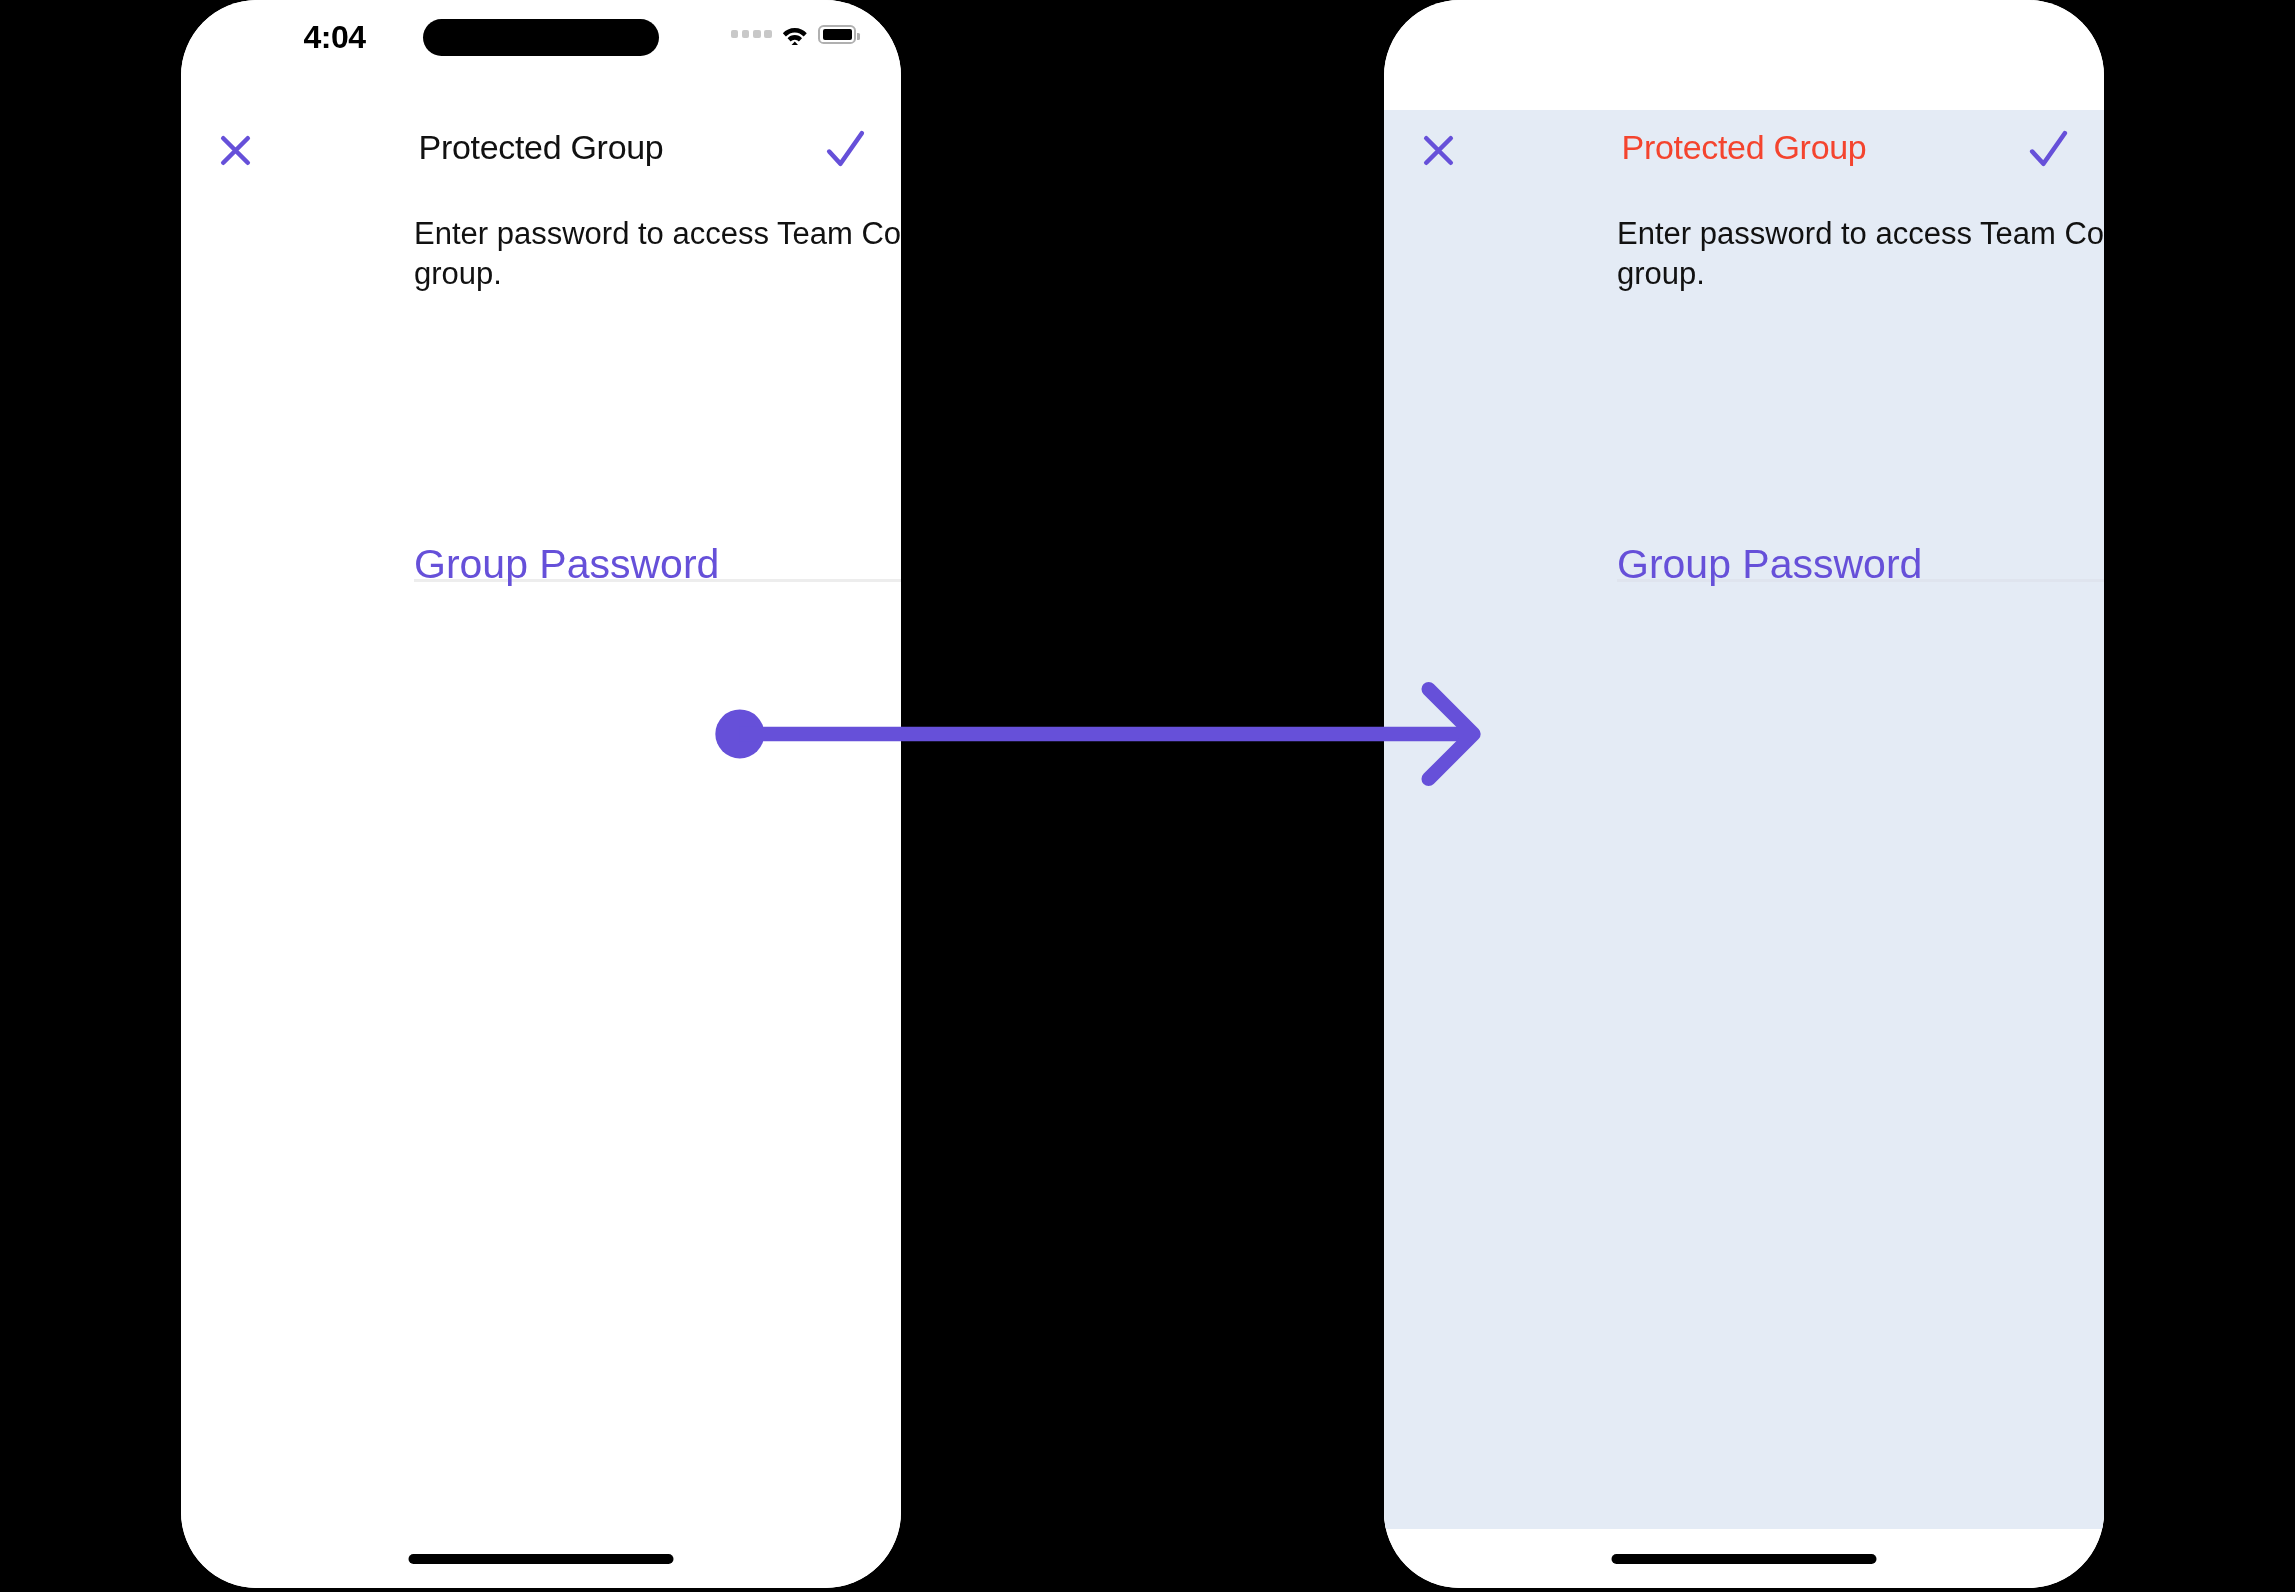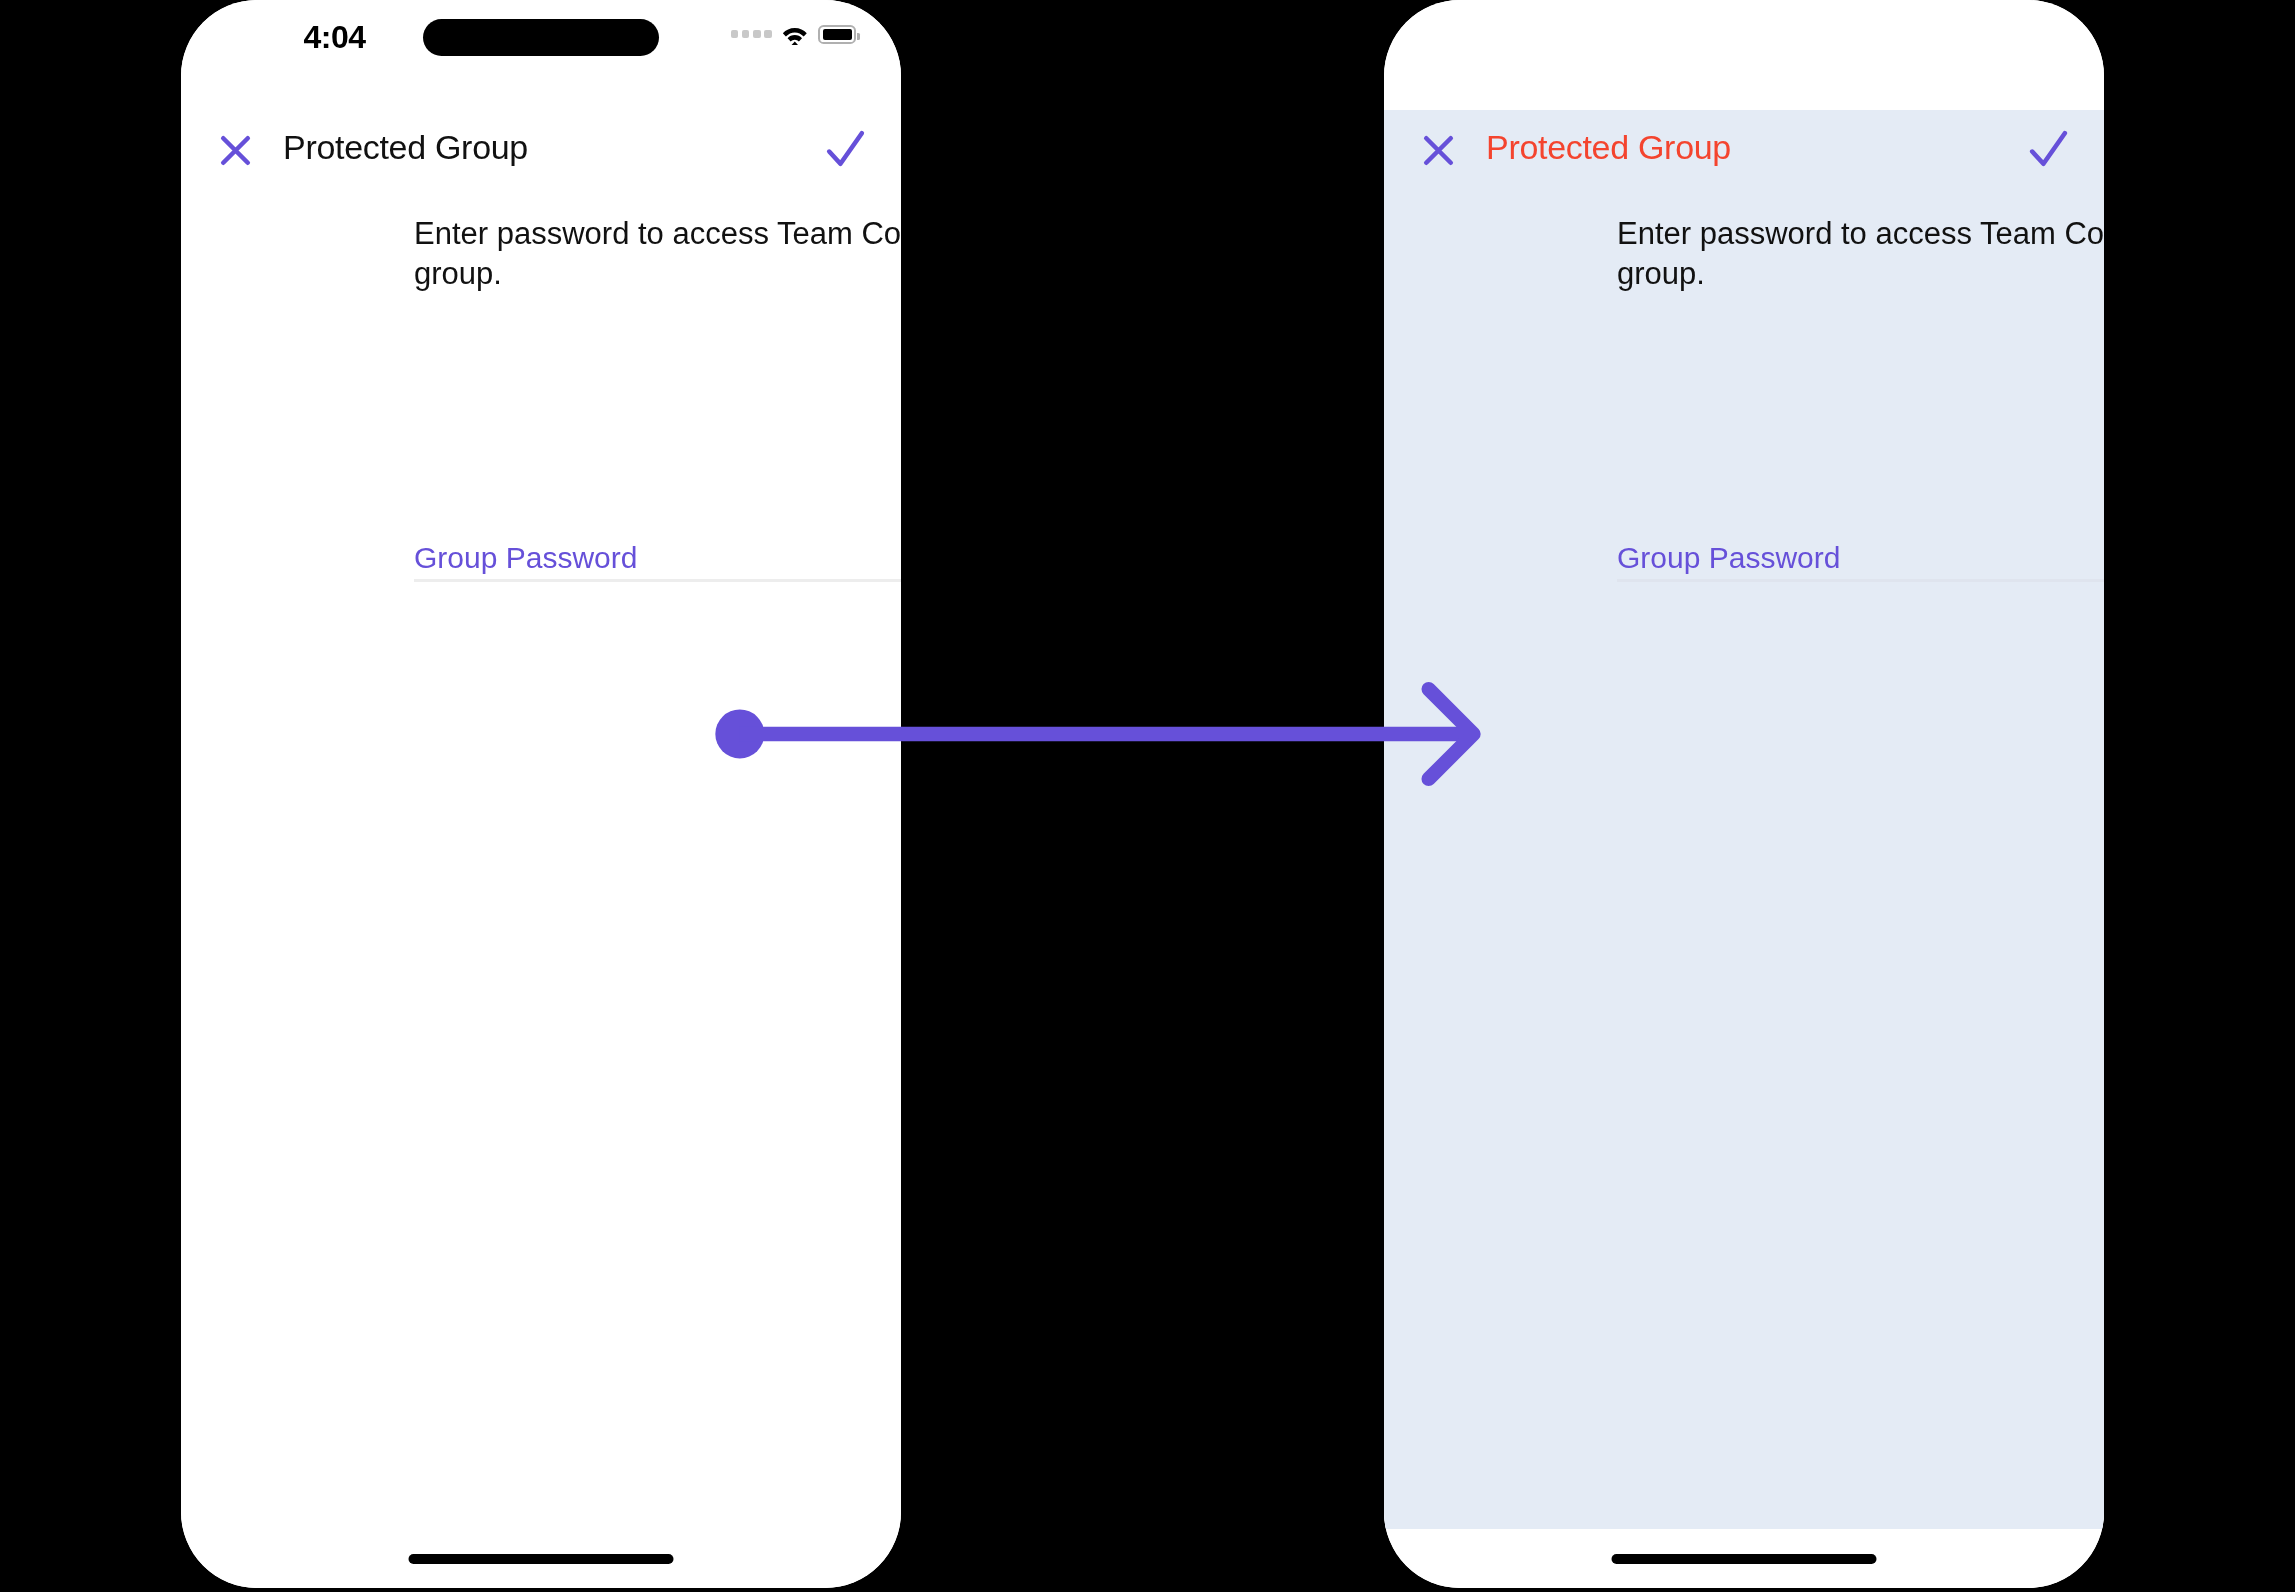--- a/index.html
+++ b/index.html
@@ -78,33 +78,33 @@
   .nav-close{
     position:absolute; left:30px; top:4.1px;
     width:49px; height:49px; cursor:pointer;
   }
   .nav-confirm{
     position:absolute; right:30px; top:0px;
     width:53px; height:53px; cursor:pointer;
   }
   .nav-title{
     position:absolute; left:102px; right:102px; top:6.1px;
-    text-align:left;
+    text-align:center;
     font-size:34px; font-weight:400; letter-spacing:-0.3px;
   }
 
   
   .content{ position:absolute; top:194px; left:0; right:0; z-index:3; }
   .desc{
     position:absolute; left:233px; top:20.4px; width:607px;
     font-size:31px; line-height:40px; color:#111; font-weight:400;
   }
   .field-label{
     position:absolute; left:233px; top:347px;
-    font-size:30px; color:#6650d9; font-weight:400;
+    font-size:41px; color:#6650d9; font-weight:400;
   }
   .field-rule{
     position:absolute; left:233px; top:237px; width:615px; height:2.6px;
     background:#ededed;
   }
   .field-wrap{ position:absolute; left:0; top:148px; right:0; height:153px; }
 
   
   .home-indicator{
     position:absolute; bottom:24.5px; left:50%; transform:translateX(-50%);

